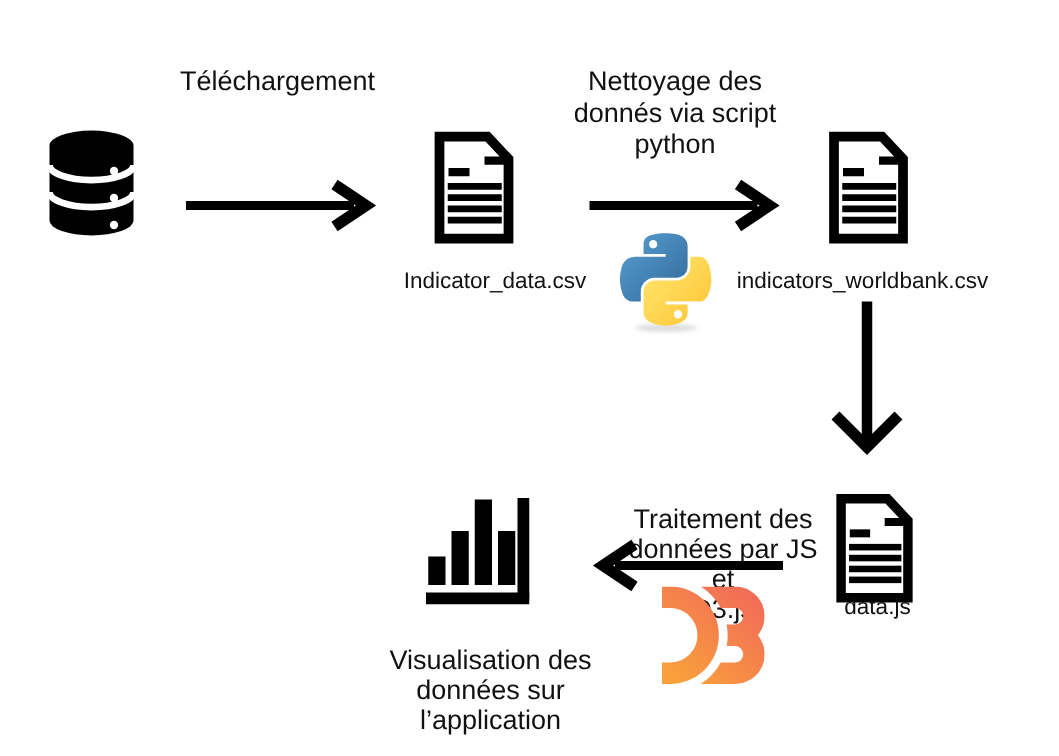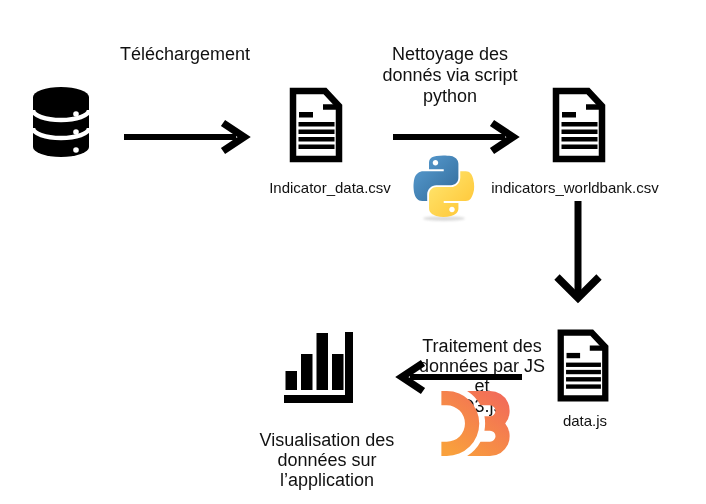--- a/index.html
+++ b/index.html
@@ -35,21 +35,21 @@
   .pos-arrow1{left:121px;top:120px;width:128px;height:34px;}
   .pos-doc1{left:284px;top:87px;width:64px;height:76px;}
   .pos-doc1-label{left:250px;top:178px;width:160px;}
   .pos-caption-cleaning{left:380px;top:44px;width:140px;}
   .pos-arrow2{left:390px;top:120px;width:128px;height:34px;}
   .pos-python{left:413px;top:155px;width:62px;height:68px;}
   .pos-doc2{left:547px;top:87px;width:64px;height:76px;}
   .pos-doc2-label{left:490px;top:178px;width:170px;}
   .pos-arrow-down{left:555px;top:198px;width:46px;height:106px;}
   .pos-doc3{left:552px;top:328px;width:62px;height:75px;}
-  .pos-doc3-label{left:535px;top:411px;width:100px;}
+  .pos-doc3-label{left:535px;top:395px;width:100px;}
   .pos-caption-processing{left:412px;top:288px;width:140px;margin-top:48px;}
   .pos-arrow-left{left:393px;top:360px;width:132px;height:34px;}
   .pos-d3{left:441px;top:391px;width:69px;height:65px;}
   .pos-chart{left:284px;top:332px;width:69px;height:71px;}
   .pos-chart-label{left:252px;top:430px;width:150px;}
 </style>
 </head>
 <body>
 
 <svg width="0" height="0" style="position:absolute" aria-hidden="true">

